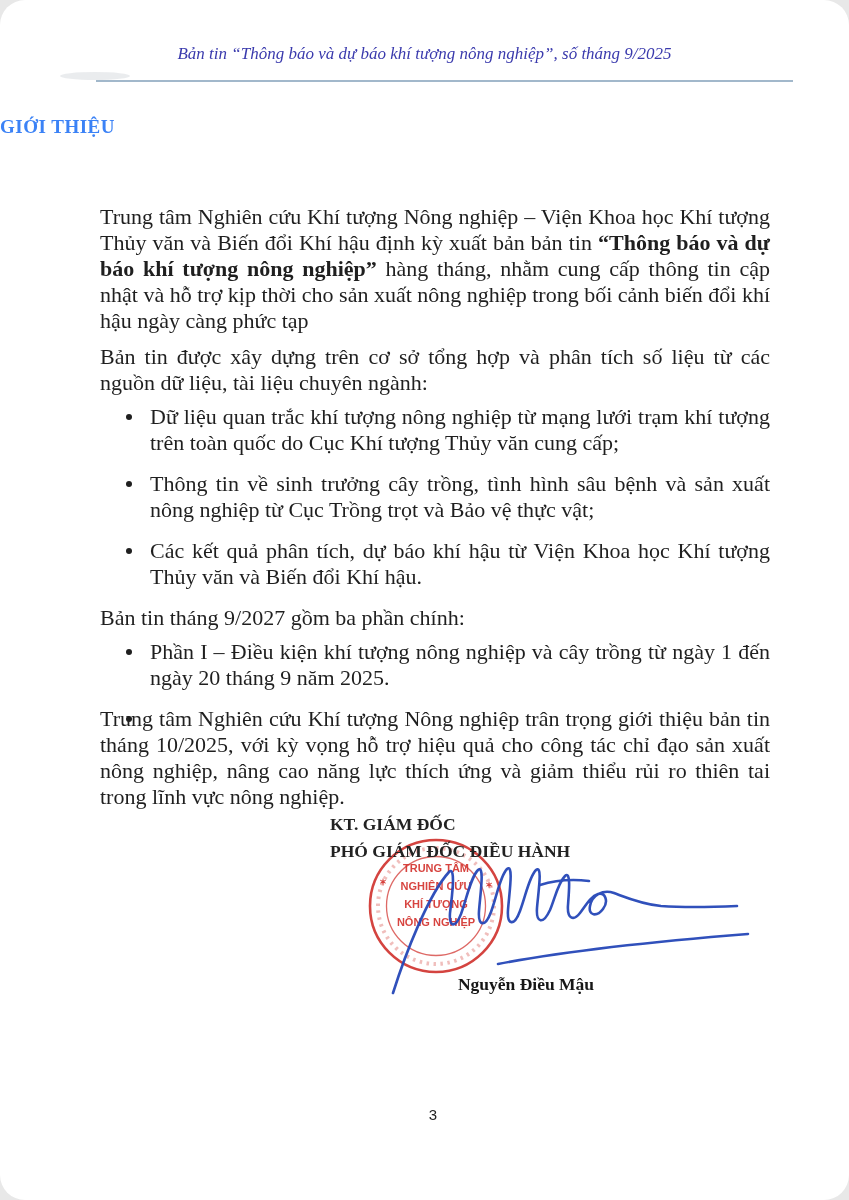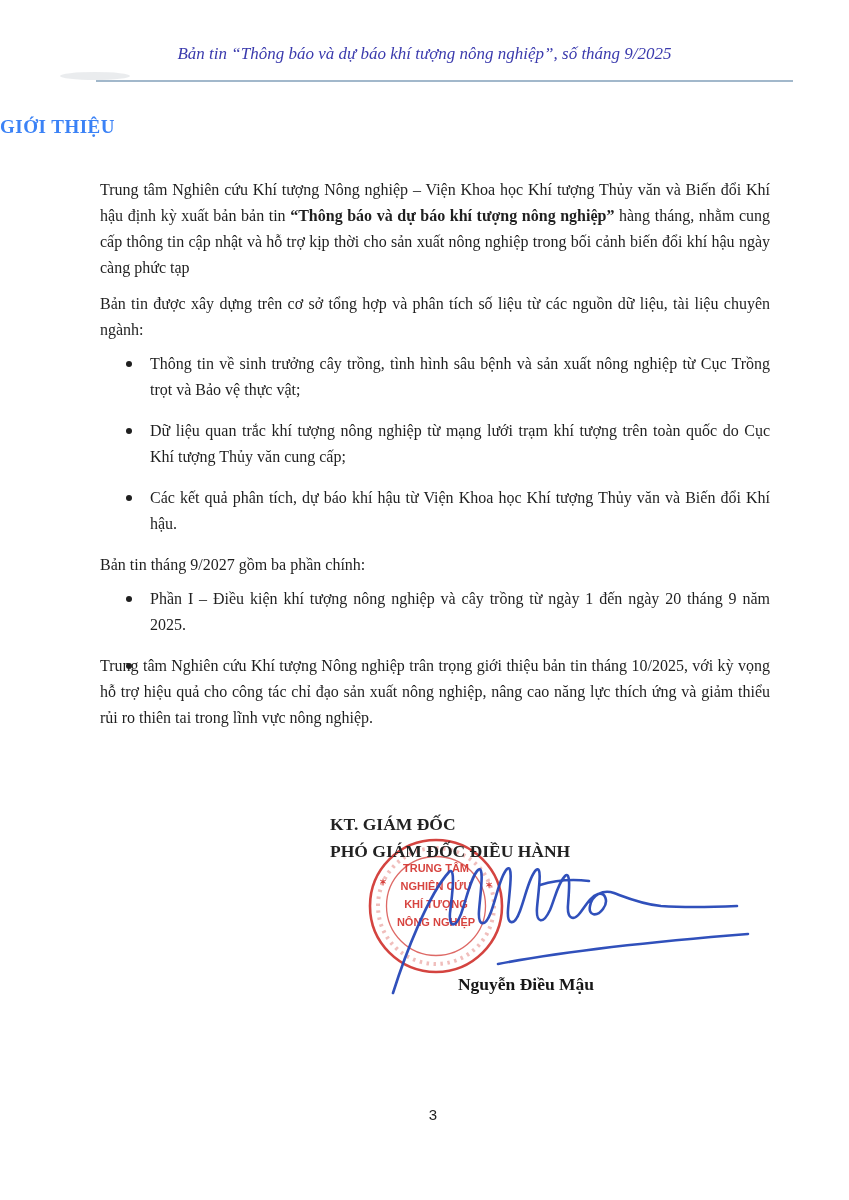--- a/index.html
+++ b/index.html
@@ -4,20 +4,21 @@
 <style>
   html,body{margin:0;padding:0;background:#e8e8e8;}
   .page{
     position:relative;
     width:849px;height:1200px;
     background:#ffffff;
     margin:0 auto;
     font-family:"Liberation Serif", serif;
     color:#1f1f1f;
     overflow:hidden;
+    border-radius:25px;
   }
   
   .running-head{
     position:absolute;top:44px;left:0;width:100%;
     text-align:center;
     font-style:italic;
     font-size:17px;
     color:#3a3aad;
   }
   .head-rule{
@@ -32,22 +33,22 @@
   .doc-title{
     position:absolute;top:116px;left:0;width:100%;
     text-align:left;
     font-weight:bold;
     font-size:19px;
     letter-spacing:.5px;
     color:#3b82f6;
   }
   
   .content{
-    position:absolute;top:177px;left:100px;width:670px;
-    font-size:16px;line-height:26px;
+    position:absolute;top:204px;left:100px;width:670px;
+    font-size:22px;line-height:26px;
     text-align:justify;
   }
   .content p{margin:0 0 10px 0;}
   .content p.tight{margin-bottom:8px;}
   ul.doc-list{list-style:none;margin:4px 0 12px 0;padding:0;}
   ul.doc-list li{
     position:relative;
     margin:0 0 15px 0;
     padding-left:50px;
   }
@@ -95,22 +96,22 @@
   <div class="head-rule"></div>
 
   <div class="doc-title">GIỚI THIỆU</div>
 
   <div class="content">
     <p><span>Trung tâm Nghiên cứu Khí tượng Nông nghiệp – Viện Khoa học Khí tượng Thủy văn và Biến đổi Khí hậu định kỳ xuất bản bản tin </span><span class="bold-inline">“Thông báo và dự báo khí tượng nông nghiệp”</span><span> hàng tháng, nhằm cung cấp thông tin cập nhật và hỗ trợ kịp thời cho sản xuất nông nghiệp trong bối cảnh biến đổi khí hậu ngày càng phức tạp</span></p>
 
     <p class="tight">Bản tin được xây dựng trên cơ sở tổng hợp và phân tích số liệu từ các nguồn dữ liệu, tài liệu chuyên ngành:</p>
 
     <ul class="doc-list">
+      <li><span class="bullet-dot"></span><span>Dữ liệu quan trắc khí tượng nông nghiệp từ mạng lưới trạm khí tượng trên toàn quốc do Cục Khí tượng Thủy văn cung cấp;</span></li>
       <li><span class="bullet-dot"></span><span>Thông tin về sinh trưởng cây trồng, tình hình sâu bệnh và sản xuất nông nghiệp từ Cục Trồng trọt và Bảo vệ thực vật;</span></li>
-      <li><span class="bullet-dot"></span><span>Dữ liệu quan trắc khí tượng nông nghiệp từ mạng lưới trạm khí tượng trên toàn quốc do Cục Khí tượng Thủy văn cung cấp;</span></li>
       <li><span class="bullet-dot"></span><span>Các kết quả phân tích, dự báo khí hậu từ Viện Khoa học Khí tượng Thủy văn và Biến đổi Khí hậu.</span></li>
     </ul>
 
     <p class="tight">Bản tin tháng 9/2027 gồm ba phần chính:</p>
 
     <ul class="doc-list">
       <li><span class="bullet-dot"></span><span>Phần I – Điều kiện khí tượng nông nghiệp và cây trồng từ ngày 1 đến ngày 20 tháng 9 năm 2025.</span></li>
       <li><span class="bullet-dot"></span></li>
     </ul>
 

